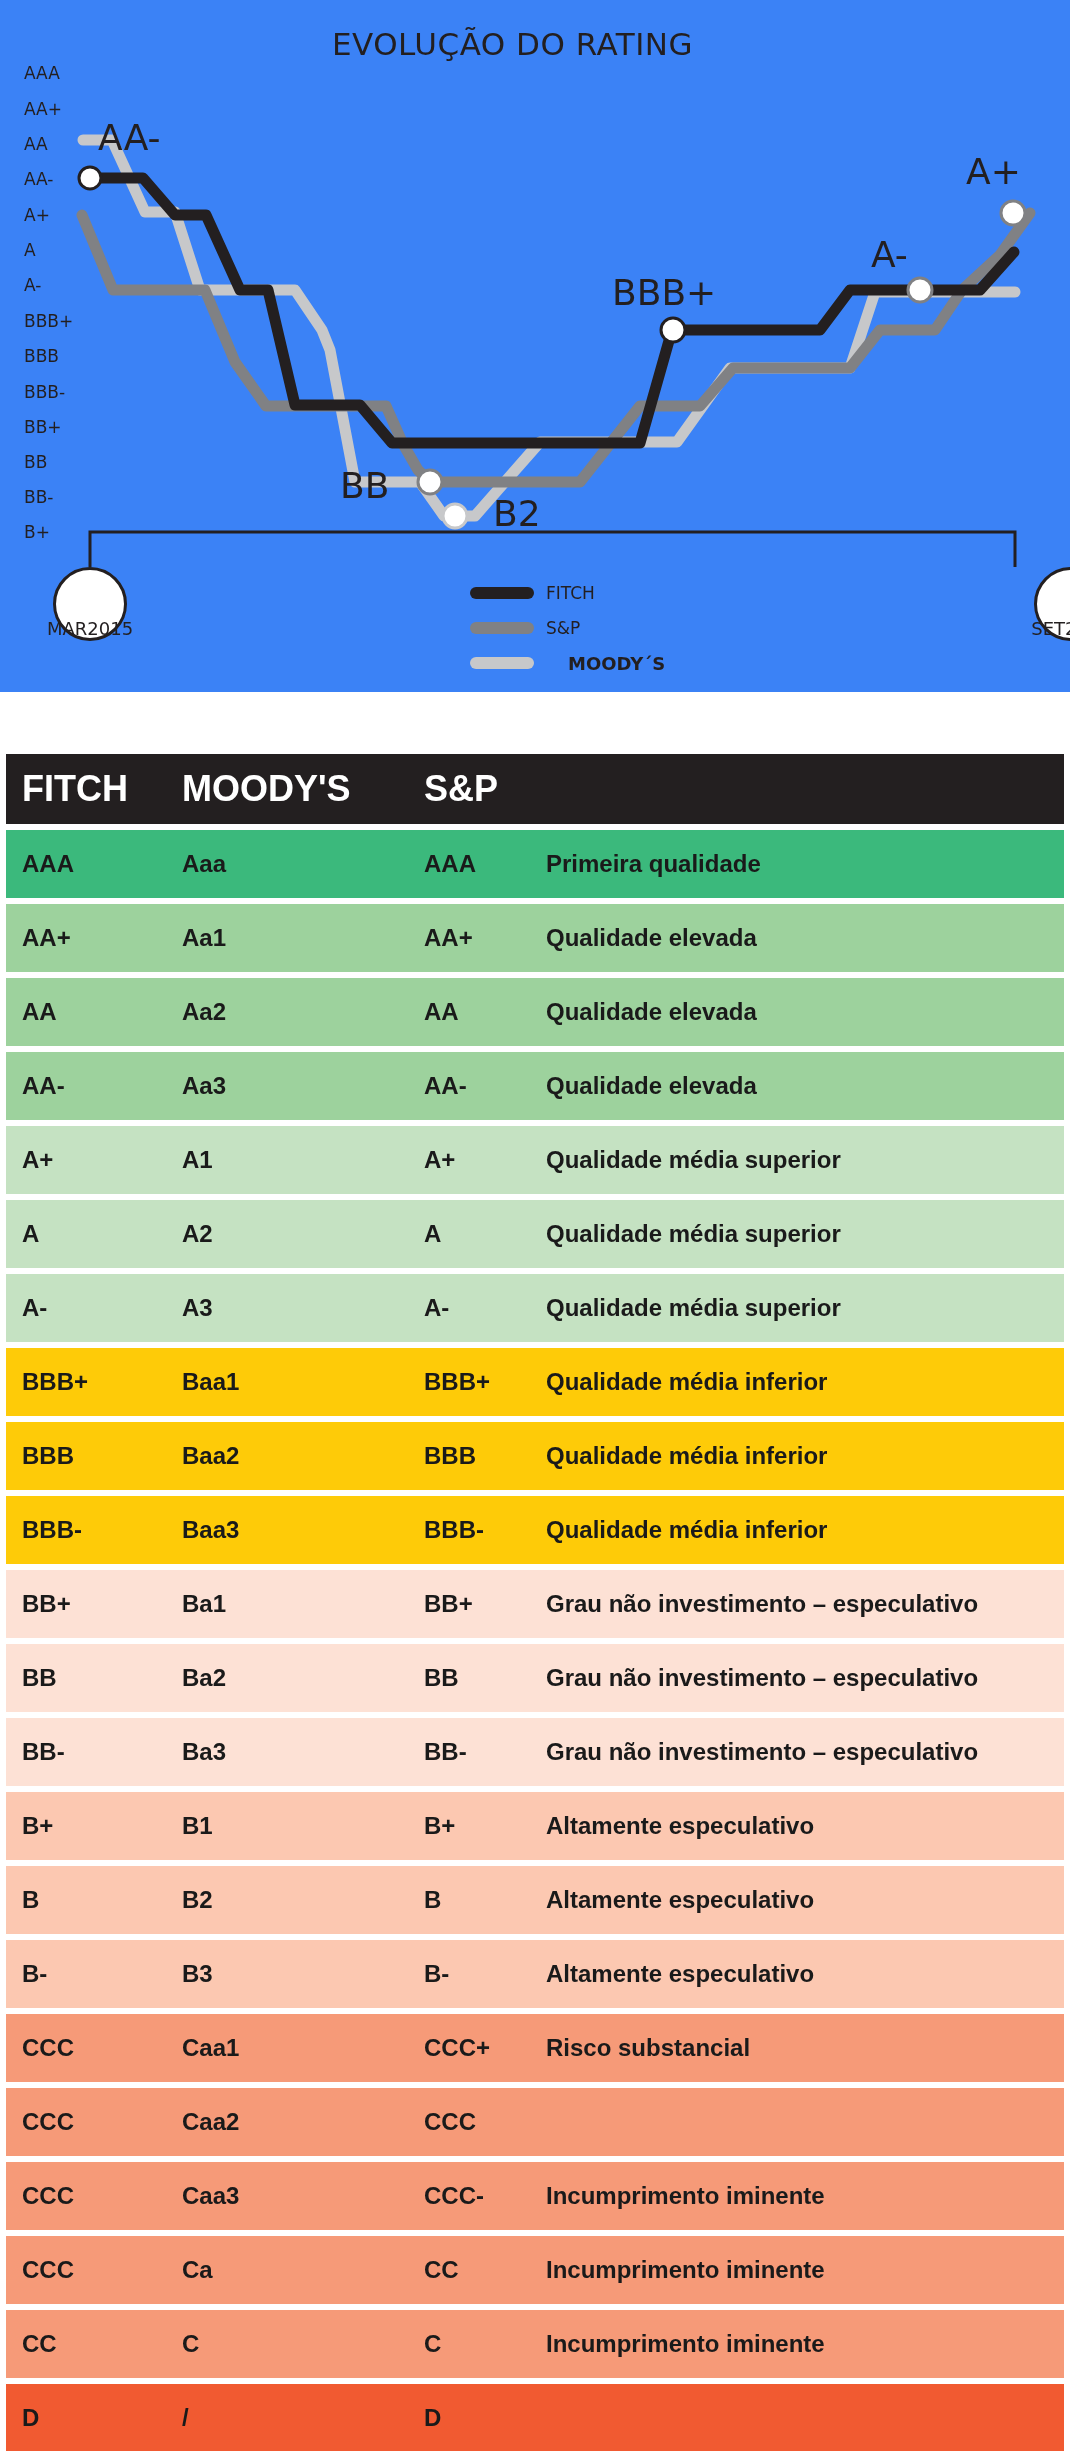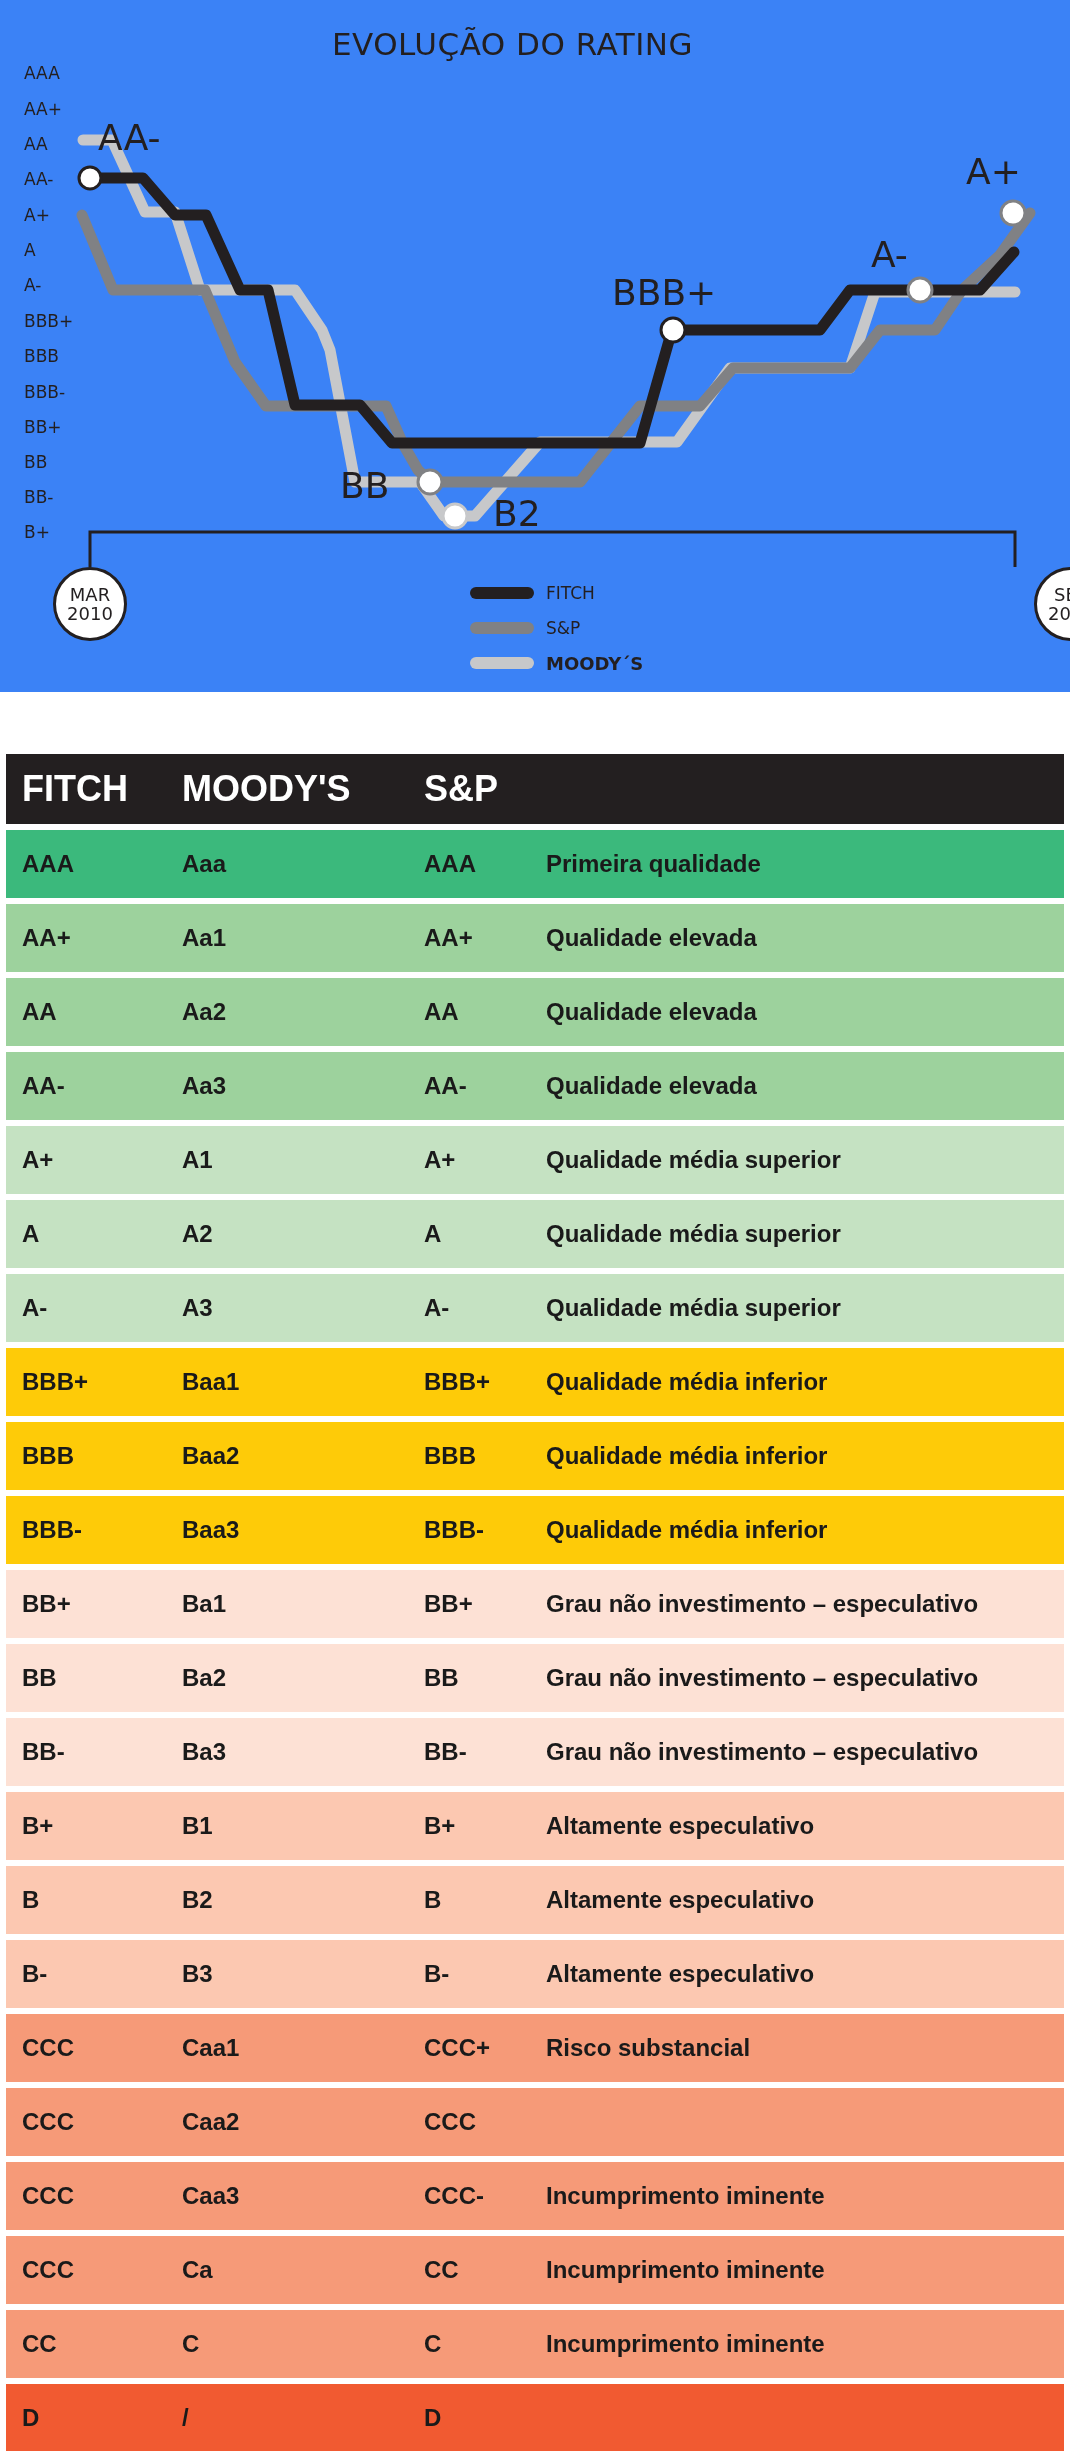--- a/index.html
+++ b/index.html
@@ -2,21 +2,21 @@
 <html><head>
 <meta charset="utf-8">
 <style>
   html, body { margin:0; padding:0; background:#ffffff; }
   body { width:1070px; height:2451px; position:relative; font-family:"DejaVu Sans", sans-serif; overflow:hidden; }
   .chart-panel { position:absolute; left:0; top:0; width:1070px; height:692px; background:#3b82f6; }
   .chart-title { position:absolute; left:0; width:1025px; top:26px; text-align:center; font-size:31px; color:#231f20; letter-spacing:0.5px; font-family:"DejaVu Sans", sans-serif; font-weight:normal; }
   .y-label { position:absolute; left:24px; font-size:17px; color:#231f20; line-height:20px; transform:translateY(-10px); }
   svg.chart-svg { position:absolute; left:0; top:0; width:1070px; height:692px; }
   .anno { position:absolute; font-size:36px; color:#231f20; line-height:36px; transform:translateY(-18px); }
-  .date-circle { position:absolute; width:74px; height:74px; border-radius:50%; border:3px solid #231f20; background:#ffffff; box-sizing:border-box; display:flex; flex-direction:column; align-items:center; justify-content:center; font-size:18px; line-height:19px; color:#231f20; }
+  .date-circle { position:absolute; width:74px; height:74px; border-radius:50%; border:3px solid #231f20; background:#ffffff; box-sizing:border-box; display:flex; flex-direction:row; align-items:flex-end; justify-content:center; font-size:18px; line-height:19px; color:#231f20; }
   .legend-item { position:absolute; left:470px; height:20px; display:flex; align-items:center; }
   .legend-swatch { width:64px; height:12px; border-radius:6px; margin-right:12px; }
   .legend-label { font-size:17px; color:#231f20; }
   .legend-label.bold { font-weight:bold; font-size:18px; }
 
   .table { position:absolute; left:6px; top:754px; width:1058px; }
   .thead { height:70px; background:#231f20; display:flex; align-items:center; margin-bottom:6px; }
   .thead .cell { color:#ffffff; font-size:36px; font-family:"Liberation Sans Narrow","Liberation Sans", sans-serif; }
   .row { height:68px; display:flex; align-items:center; margin-bottom:6px; }
   .cell { position:relative; font-size:24px; font-weight:bold; color:#1a1a1a; font-family:"Liberation Sans", sans-serif; white-space:nowrap; }
@@ -66,36 +66,36 @@
 
   <div class="anno" style="left:98px; top:138px;">AA-</div>
   <div class="anno" style="left:340px; top:486px;">BB</div>
   <div class="anno" style="left:493px; top:514px;">B2</div>
   <div class="anno" style="left:612px; top:293px;">BBB+</div>
   <div class="anno" style="left:871px; top:255px;">A-</div>
   <div class="anno" style="left:966px; top:172px;">A+</div>
 
   <div class="date-circle" style="left:53px; top:567px;">
     <span>MAR</span>
-    <span>2010</span>
+    <span>2015</span>
   </div>
   <div class="date-circle" style="left:1034px; top:567px;">
     <span>SET</span>
     <span>2019</span>
   </div>
 
   <div class="legend-item" style="top:583px;">
     <span class="legend-swatch" style="background:#231f20"></span>
     <span class="legend-label">FITCH</span>
   </div>
   <div class="legend-item" style="top:618px;">
     <span class="legend-swatch" style="background:#808184"></span>
     <span class="legend-label">S&amp;P</span>
   </div>
-  <div class="legend-item" style="top:653px;">
+  <div class="legend-item" style="top:653px;gap:22px;">
     <span class="legend-swatch" style="background:#c7c8ca"></span>
     <span class="legend-label bold">MOODY´S</span>
   </div>
 </div>
 
 <div class="table">
   <div class="thead">
     <div class="cell c1">FITCH</div>
     <div class="cell c2">MOODY'S</div>
     <div class="cell c3">S&amp;P</div>

